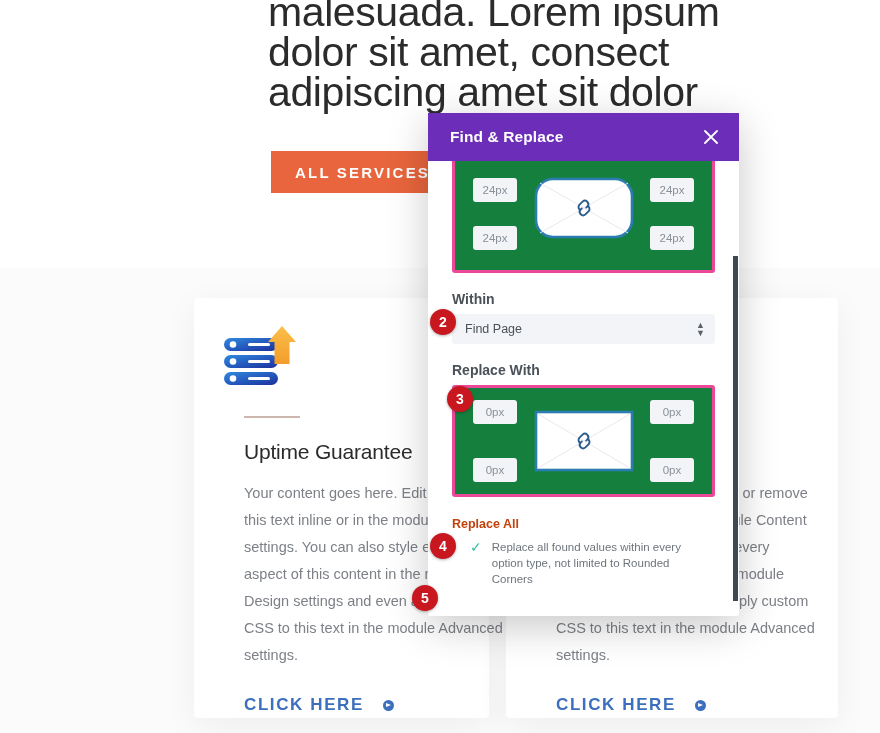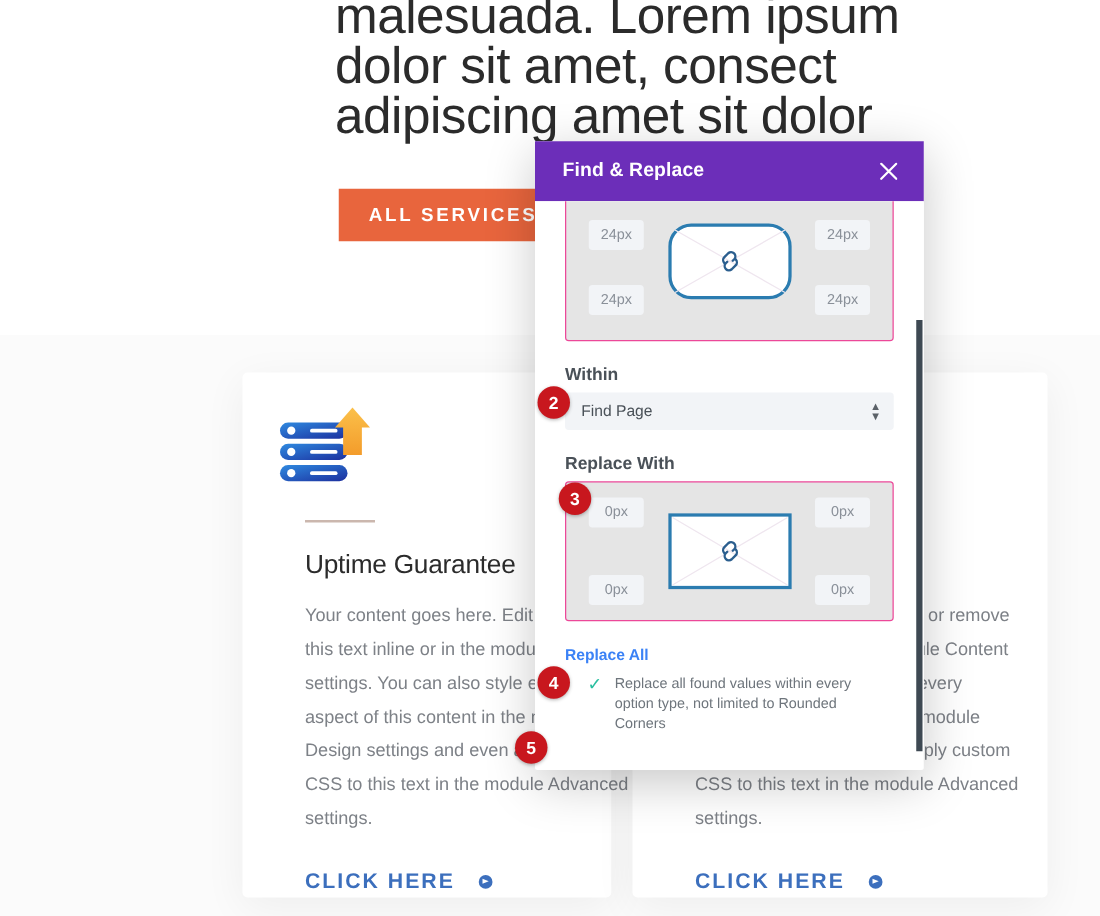--- a/index.html
+++ b/index.html
@@ -157,23 +157,23 @@
   }
   .modal-scroller {
     position: absolute;
     left: 0; top: 0;
     width: 311px;
     padding: 0 24px;
   }
 
   
   .corner-panel {
-    border: 1px solid #ec4899;
+    border: 3px solid #ec4899;
     border-radius: 3px;
-    background: #e5e5e5;
+    background: #15803d;
     padding: 14px 12px;
     position: relative;
     height: 112px;
   }
   .corner-field {
     position: absolute;
     background: #f2f4f7;
     border-radius: 3px;
     color: #8a9099;
     font-size: 11.5px;
@@ -218,21 +218,21 @@
   .select-arrows {
     font-size: 9px;
     color: #5b6168;
     line-height: 8px;
     text-align: center;
   }
 
   .replace-all-label {
     font-size: 12.5px;
     font-weight: 700;
-    color: #3b82f6;
+    color: #c2410c;
     margin: 20px 0 8px 0;
   }
   .replace-all-row {
     display: flex;
     align-items: flex-start;
     gap: 10px;
     padding-left: 18px;
   }
   .checkmark {
     color: #2bbfa0;

